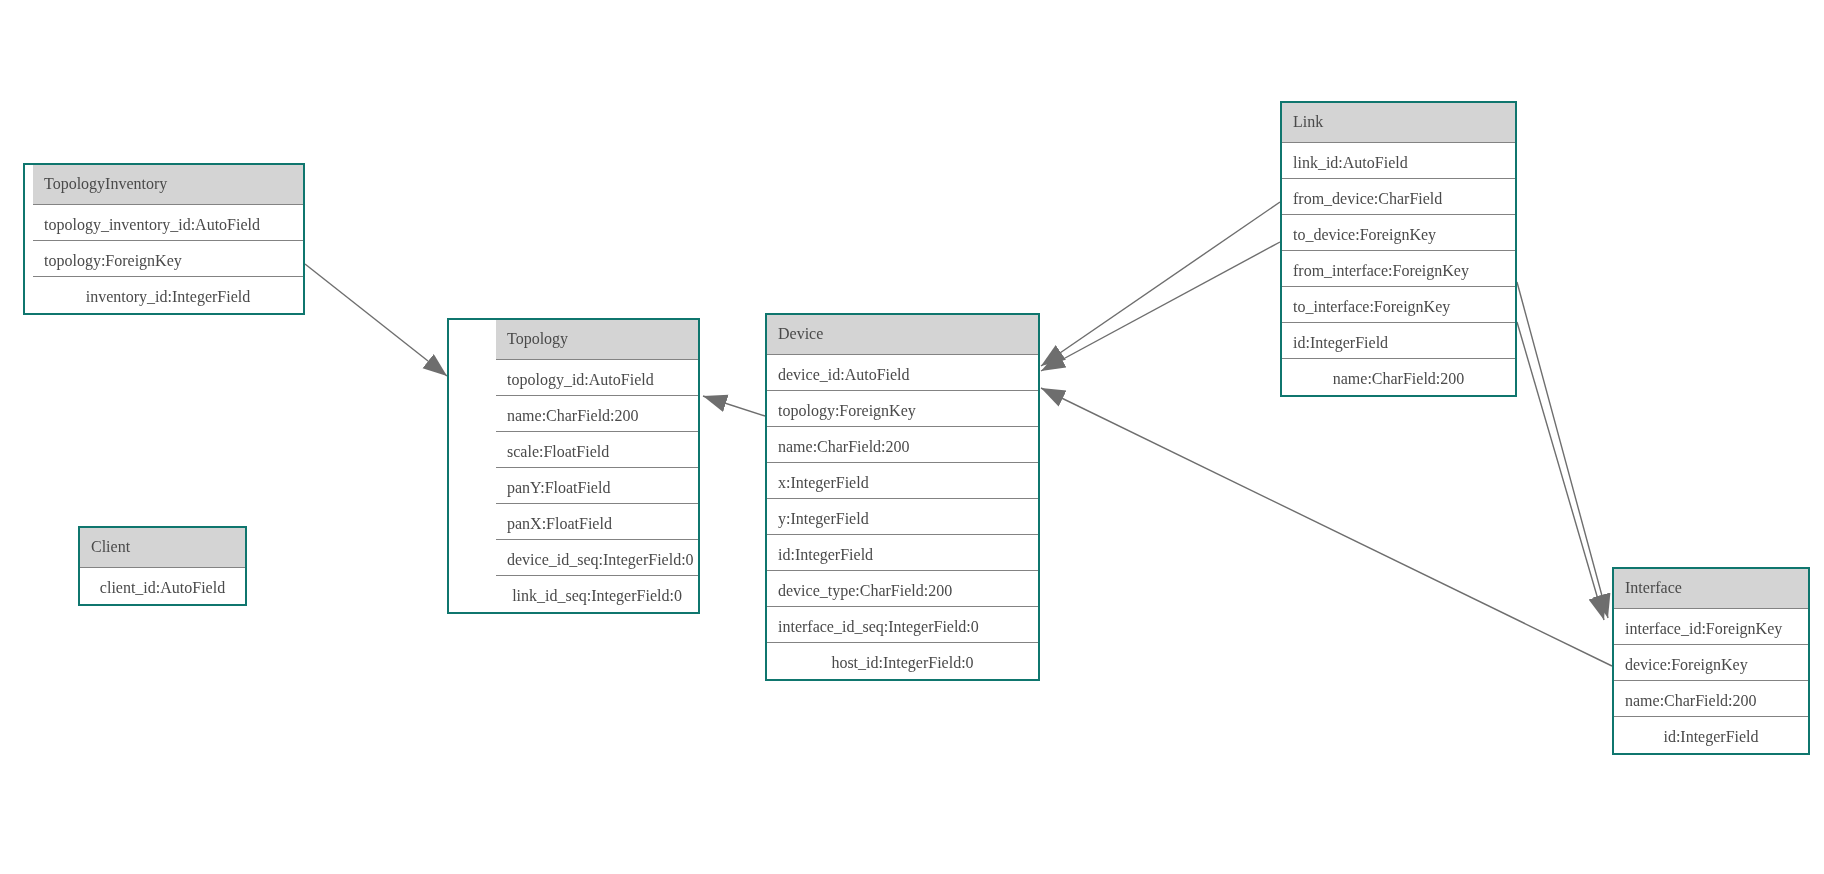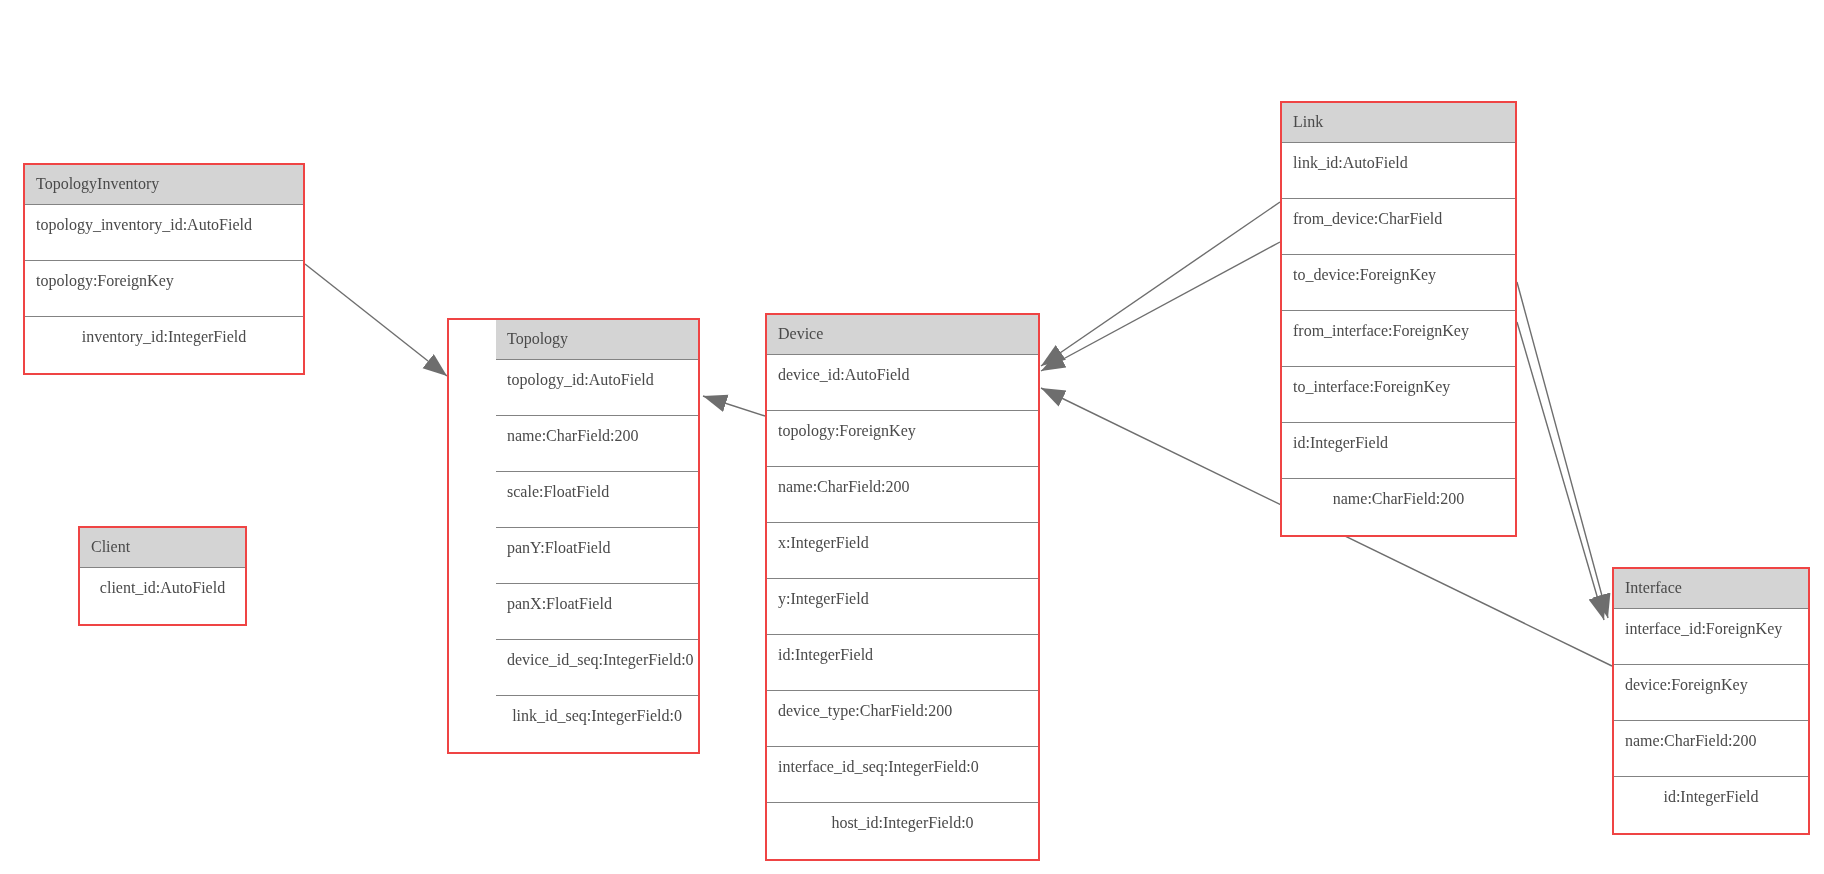--- a/index.html
+++ b/index.html
@@ -18,39 +18,39 @@
   #edges {
     position: absolute;
     left: 0;
     top: 0;
     width: 1824px;
     height: 874px;
   }
   .entity {
     position: absolute;
     box-sizing: border-box;
-    border: 2px solid #ef4444;
+    border: 2px solid #0f766e;
     background: #ffffff;
     color: #4a4a4a;
     font-size: 16px;
     z-index: 2;
   }
   .entity .hdr {
     box-sizing: border-box;
     height: 40px;
     line-height: 38px;
     padding: 0 11px;
     background: #d4d4d4;
     border-bottom: 1px solid #838383;
     white-space: nowrap;
     overflow: hidden;
   }
   .entity .row {
     box-sizing: border-box;
-    height: 56px;
+    height: 36px;
     line-height: 39px;
     padding: 0 11px;
     border-bottom: 1px solid #838383;
     background: #ffffff;
     white-space: nowrap;
     overflow: hidden;
   }
   .entity .row:last-child {
     border-bottom: none;
     text-align: center;
@@ -69,21 +69,21 @@
     </defs>
     <line x1="305" y1="264" x2="447" y2="376" stroke="#6e6e6e" stroke-width="1.4" marker-end="url(#arrow)"></line>
     <line x1="765" y1="416" x2="703" y2="396" stroke="#6e6e6e" stroke-width="1.4" marker-end="url(#arrow)"></line>
     <line x1="1280" y1="202" x2="1041" y2="366" stroke="#6e6e6e" stroke-width="1.4" marker-end="url(#arrow)"></line>
     <line x1="1280" y1="242" x2="1041" y2="371" stroke="#6e6e6e" stroke-width="1.4" marker-end="url(#arrow)"></line>
     <line x1="1612" y1="666" x2="1041" y2="388" stroke="#6e6e6e" stroke-width="1.4" marker-end="url(#arrow)"></line>
     <line x1="1517" y1="282" x2="1608" y2="618" stroke="#6e6e6e" stroke-width="1.4" marker-end="url(#arrow)"></line>
     <line x1="1517" y1="322" x2="1604" y2="620" stroke="#6e6e6e" stroke-width="1.4" marker-end="url(#arrow)"></line>
   </svg>
 
-  <div class="entity" style="left:23px; top:163px; width:282px;">
+  <div class="entity" style="left:23px; top:163px; width:282px;padding-left:8px;">
     <div class="hdr">TopologyInventory</div>
     <div class="row">topology_inventory_id:AutoField</div>
     <div class="row">topology:ForeignKey</div>
     <div class="row">inventory_id:IntegerField</div>
   </div>
 
   <div class="entity" style="left:447px; top:318px; width:253px;padding-left:47px;">
     <div class="hdr">Topology</div>
     <div class="row">topology_id:AutoField</div>
     <div class="row">name:CharField:200</div>

